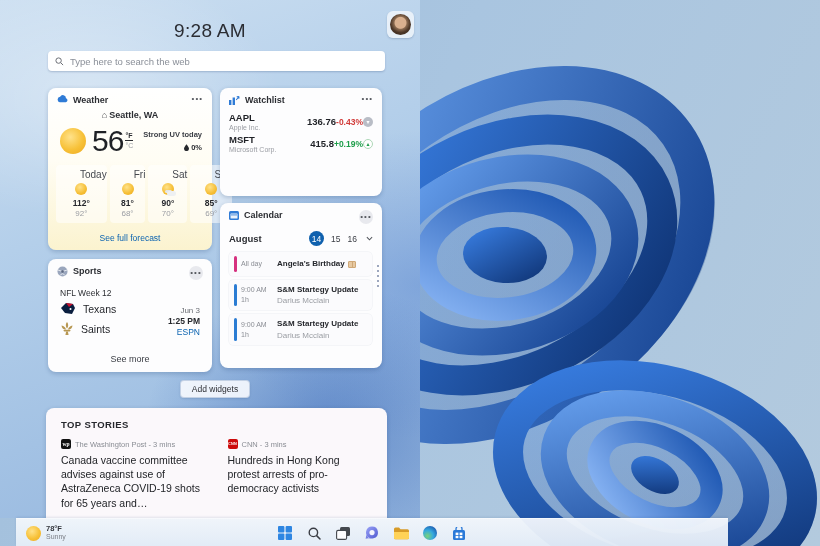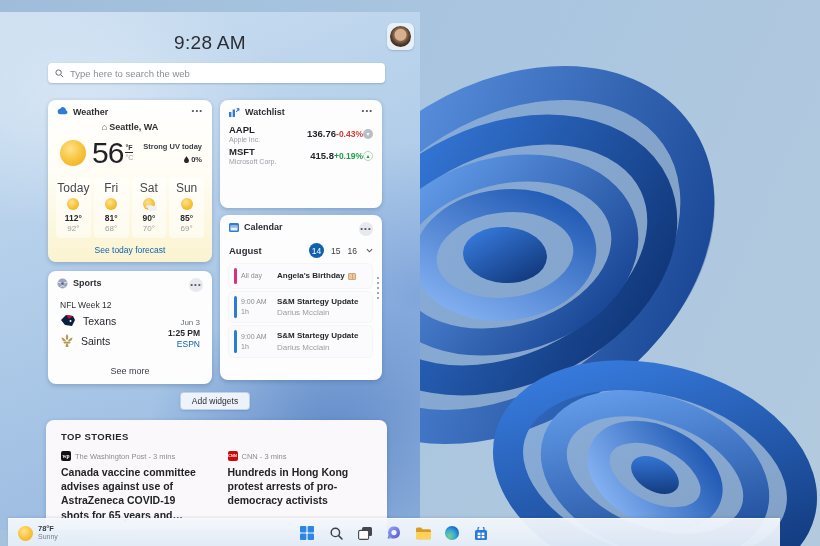--- a/index.html
+++ b/index.html
@@ -4,21 +4,21 @@
 <style>
   * { margin:0; padding:0; box-sizing:border-box; }
   html,body { width:820px; height:546px; overflow:hidden; font-family:"Liberation Sans", sans-serif; }
   body { position:relative; background:linear-gradient(115deg,#9fbdda 0%,#a9c5e0 45%,#b3cade 100%); }
 
   
   .wallpaper { position:absolute; inset:0; }
   .wallpaper svg { position:absolute; right:0; top:0; }
 
   
-  .panel { position:absolute; left:0; top:12px; width:420px; height:518px; overflow:hidden;
+  .panel { position:absolute; left:0; top:0; width:420px; height:518px; overflow:hidden;
     background:
       radial-gradient(260px 200px at 78% 82%, rgba(35,85,175,.48), rgba(35,85,175,0) 70%),
       radial-gradient(300px 220px at 100% 55%, rgba(60,110,200,.35), rgba(60,110,200,0) 70%),
       radial-gradient(280px 180px at 20% 18%, rgba(255,255,255,.35), rgba(255,255,255,0) 70%),
       linear-gradient(160deg,#ccdff1 0%,#b4cfea 38%,#a3c2e4 68%,#93b4dd 100%);
   }
   .clock { position:absolute; left:0; top:20px; width:420px; text-align:center;
     font-size:19px; color:#2b2d33; letter-spacing:.3px; }
   .avatar-btn { position:absolute; left:387px; top:11px; width:27px; height:27px; border-radius:6px;
     background:rgba(255,255,255,.65); box-shadow:0 1px 2px rgba(20,40,80,.2); display:flex; align-items:center; justify-content:center; }
@@ -45,21 +45,21 @@
   .sun { width:26px; height:26px; border-radius:50%; background:radial-gradient(circle at 40% 35%, #ffe28a 0%, #f7c138 55%, #eda81f 100%); }
   .wx-temp { font-size:30px; color:#1f2126; margin-left:6px; letter-spacing:-1px; }
   .wx-units { display:flex; flex-direction:column; font-size:7px; margin-left:2px; margin-top:-2px; }
   .wx-units .f { color:#2c2e33; font-weight:bold; border-bottom:1px solid #2c2e33; padding-bottom:1px; }
   .wx-units .c { color:#9a9da3; margin-top:1px; }
   .wx-right { margin-left:auto; text-align:right; }
   .wx-alert { font-size:7.5px; font-weight:bold; color:#3a3d44; }
   .wx-precip { font-size:7.5px; font-weight:bold; color:#2c2e33; margin-top:4px; display:flex; justify-content:flex-end; align-items:center; gap:2px;}
   .wx-row { display:flex; gap:3px; padding:7px 8px 0 8px; }
   .wx-col { flex:1; background:rgba(255,255,255,.55); border-radius:4px; text-align:center; padding:4px 0 5px 0; }
-  .wx-day { font-size:12px; color:#45484e; }
+  .wx-day { font-size:10px; color:#45484e;margin-left:24px; }
   .wx-ic { width:12px; height:12px; border-radius:50%; margin:3px auto 3px auto; background:radial-gradient(circle at 40% 35%, #ffe28a 0%, #f5bd33 60%, #eda81f 100%); position:relative; }
   .wx-ic.partly-cloudy::after { content:""; position:absolute; right:-2px; bottom:-1px; width:9px; height:5px; border-radius:4px;
     background:#eef0f2; box-shadow:-3px -2px 0 -1px #e4e7ea; }
   .wx-hi { font-size:8.5px; font-weight:bold; color:#26282d; }
   .wx-lo { font-size:8px; color:#9a9da3; margin-top:1px; }
   .wx-footer { position:absolute; bottom:7px; width:100%; text-align:center; font-size:8.5px; color:#0b63b0; }
 
   
   .watchlist { left:220px; top:88px; width:162px; height:108px; }
   .stock-row { display:flex; align-items:center; padding:3px 9px 0 9px; }
@@ -114,24 +114,24 @@
   
   .news { left:46px; top:408px; width:341px; height:130px; background:#fbf8fb; border-radius:8px; padding:11px 15px; }
   .news-head { font-size:9.5px; font-weight:bold; color:#26282d; letter-spacing:.4px; }
   .stories { display:flex; gap:22px; margin-top:9px; }
   .story { width:150px; }
   .story-meta { display:flex; align-items:center; gap:4px; }
   .src-ic { width:10px; height:10px; border-radius:2px; color:#fff; display:flex; align-items:center; justify-content:center; font-weight:bold; }
   .src-ic.wp { background:#111; font-size:5.5px; font-family:"Liberation Serif",serif; }
   .src-ic.cnn { background:#cc0a0a; font-size:3.8px; letter-spacing:.2px; }
   .story-src { font-size:7.5px; color:#8a8d94; }
-  .story-hl { font-size:10.5px; font-weight:bold; color:#222428; line-height:1.35; margin-top:4px; }
-
-  
-  .taskbar { position:absolute; left:8px; top:518px; width:772px; height:28px;
+  .story-hl { font-size:10.5px; font-weight:normal; color:#222428; line-height:1.35; margin-top:4px; }
+
+  
+  .taskbar { position:absolute; left:16px; top:518px; width:712px; height:28px;
     background:linear-gradient(180deg, rgba(243,247,252,.95), rgba(229,238,248,.95));
     border-top:1px solid rgba(255,255,255,.7); box-shadow:0 -1px 2px rgba(40,70,120,.12); }
   .tb-weather { position:absolute; left:5px; top:2px; height:24px; display:flex; align-items:center; gap:5px; padding:0 5px; border-radius:4px; }
   .tb-sun { width:15px; height:15px; border-radius:50%; background:radial-gradient(circle at 40% 35%, #ffe28a 0%, #f7c138 55%, #eda81f 100%); }
   .tb-wx-text { display:flex; flex-direction:column; line-height:1.25; }
   .tb-temp { font-size:7.5px; color:#33363c; font-weight:bold; }
   .tb-cond { font-size:7px; color:#7d8088; }
   .tb-icons { position:absolute; left:50%; transform:translateX(-50%); top:0; height:28px; display:flex; align-items:center; gap:7px; }
   .tb-btn { width:22px; height:22px; border-radius:4px; display:flex; align-items:center; justify-content:center; }
   .ic-edge { width:14px; height:14px; border-radius:50%;
@@ -235,21 +235,21 @@
         <div class="wx-hi">90°</div>
         <div class="wx-lo">70°</div>
       </div>
       <div class="wx-col">
         <div class="wx-day">Sun</div>
         <div class="wx-ic sunny"></div>
         <div class="wx-hi">85°</div>
         <div class="wx-lo">69°</div>
       </div>
     </div>
-    <div class="wx-footer">See today forecast</div>
+    <div class="wx-footer">See full forecast</div>
   </div>
 
   <div class="card watchlist">
     <div class="card-head">
       <svg width="11" height="10" viewBox="0 0 11 10">
         <rect x="0" y="5" width="2.4" height="5" fill="#2f7bd6"></rect>
         <rect x="3.6" y="2.5" width="2.4" height="7.5" fill="#2f7bd6"></rect>
         <path d="M7.2 5 L10 1.5 M10 1.5 l-2.3 .2 M10 1.5 l-.2 2.3" stroke="#2f7bd6" stroke-width="1.1" fill="none"></path>
       </svg>
       <span class="card-title">Watchlist</span>

